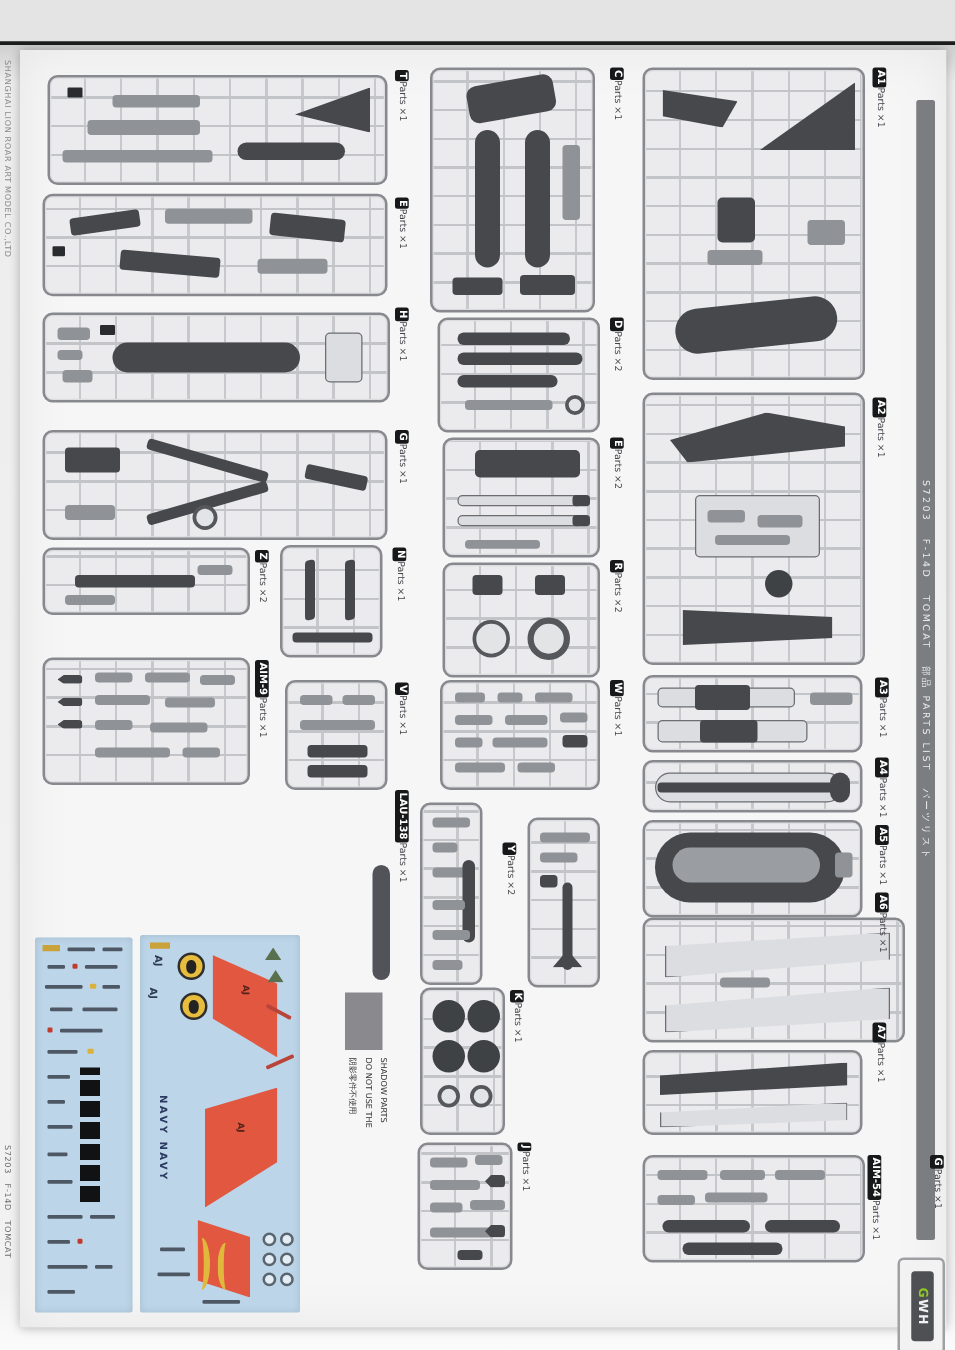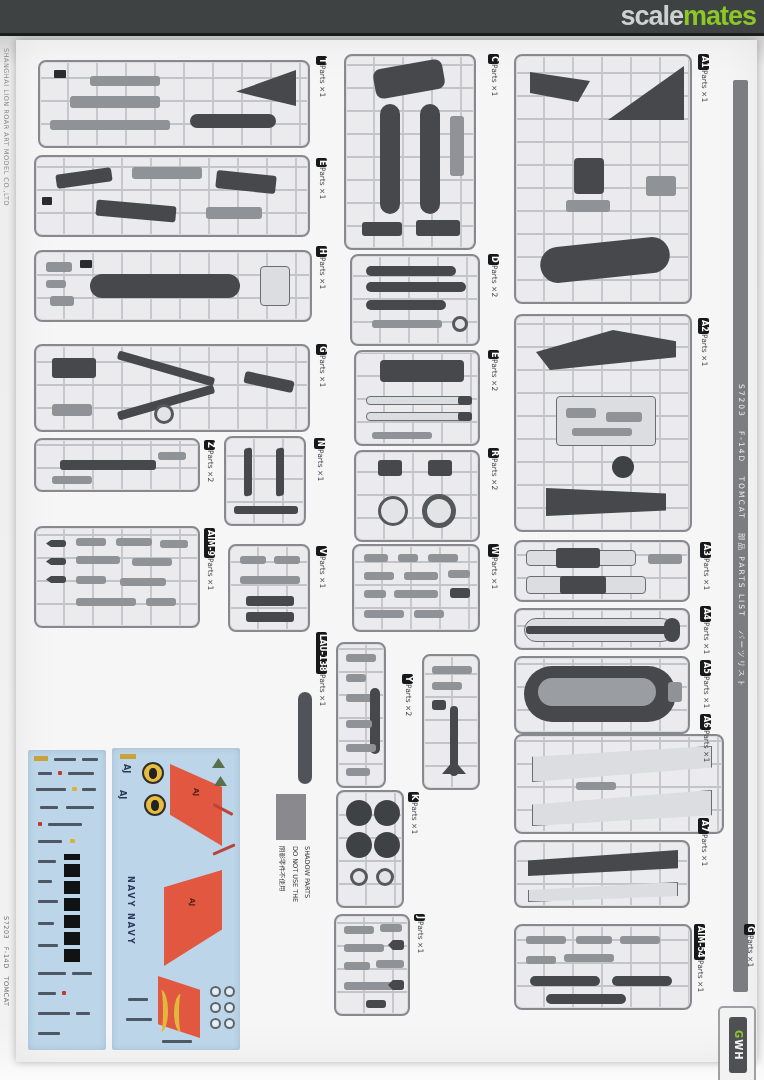--- a/index.html
+++ b/index.html
@@ -78,23 +78,20 @@
   .yarc{position:absolute;width:14px;height:42px;border-radius:50%;box-sizing:border-box;}
   .smring{position:absolute;width:11px;height:11px;border:2px solid #5a6570;background:#e4edf4;border-radius:50%;box-sizing:border-box;}
   .goldc{position:absolute;background:#c9a23a;}
   .grntri{position:absolute;width:13px;height:10px;background:#59704f;clip-path:polygon(50% 0,0 100%,100% 100%);}
 </style>
 </head>
 <body>
 
 <div id="stage">
 
-  <div class="banner">
-    <div class="brand"><span class="b1">scale</span><span class="b2">mates</span></div>
-  </div>
   <div class="banner-edge"></div>
 
   <div class="photo">
    <div class="sheet"></div>
 
    <div class="edge-txt vtext" style="left:2px;top:12px;height:210px;">SHANGHAI LION ROAR ART MODEL CO.,LTD</div>
    <div class="edge-txt vtext" style="left:2px;top:880px;height:140px;color:#707072;">S7203   F-14D   TOMCAT</div>
    <div class="rstrip">
         <span class="vtext">S7203   F-14D   TOMCAT   部品 PARTS LIST   パーツリスト</span>
       </div>

